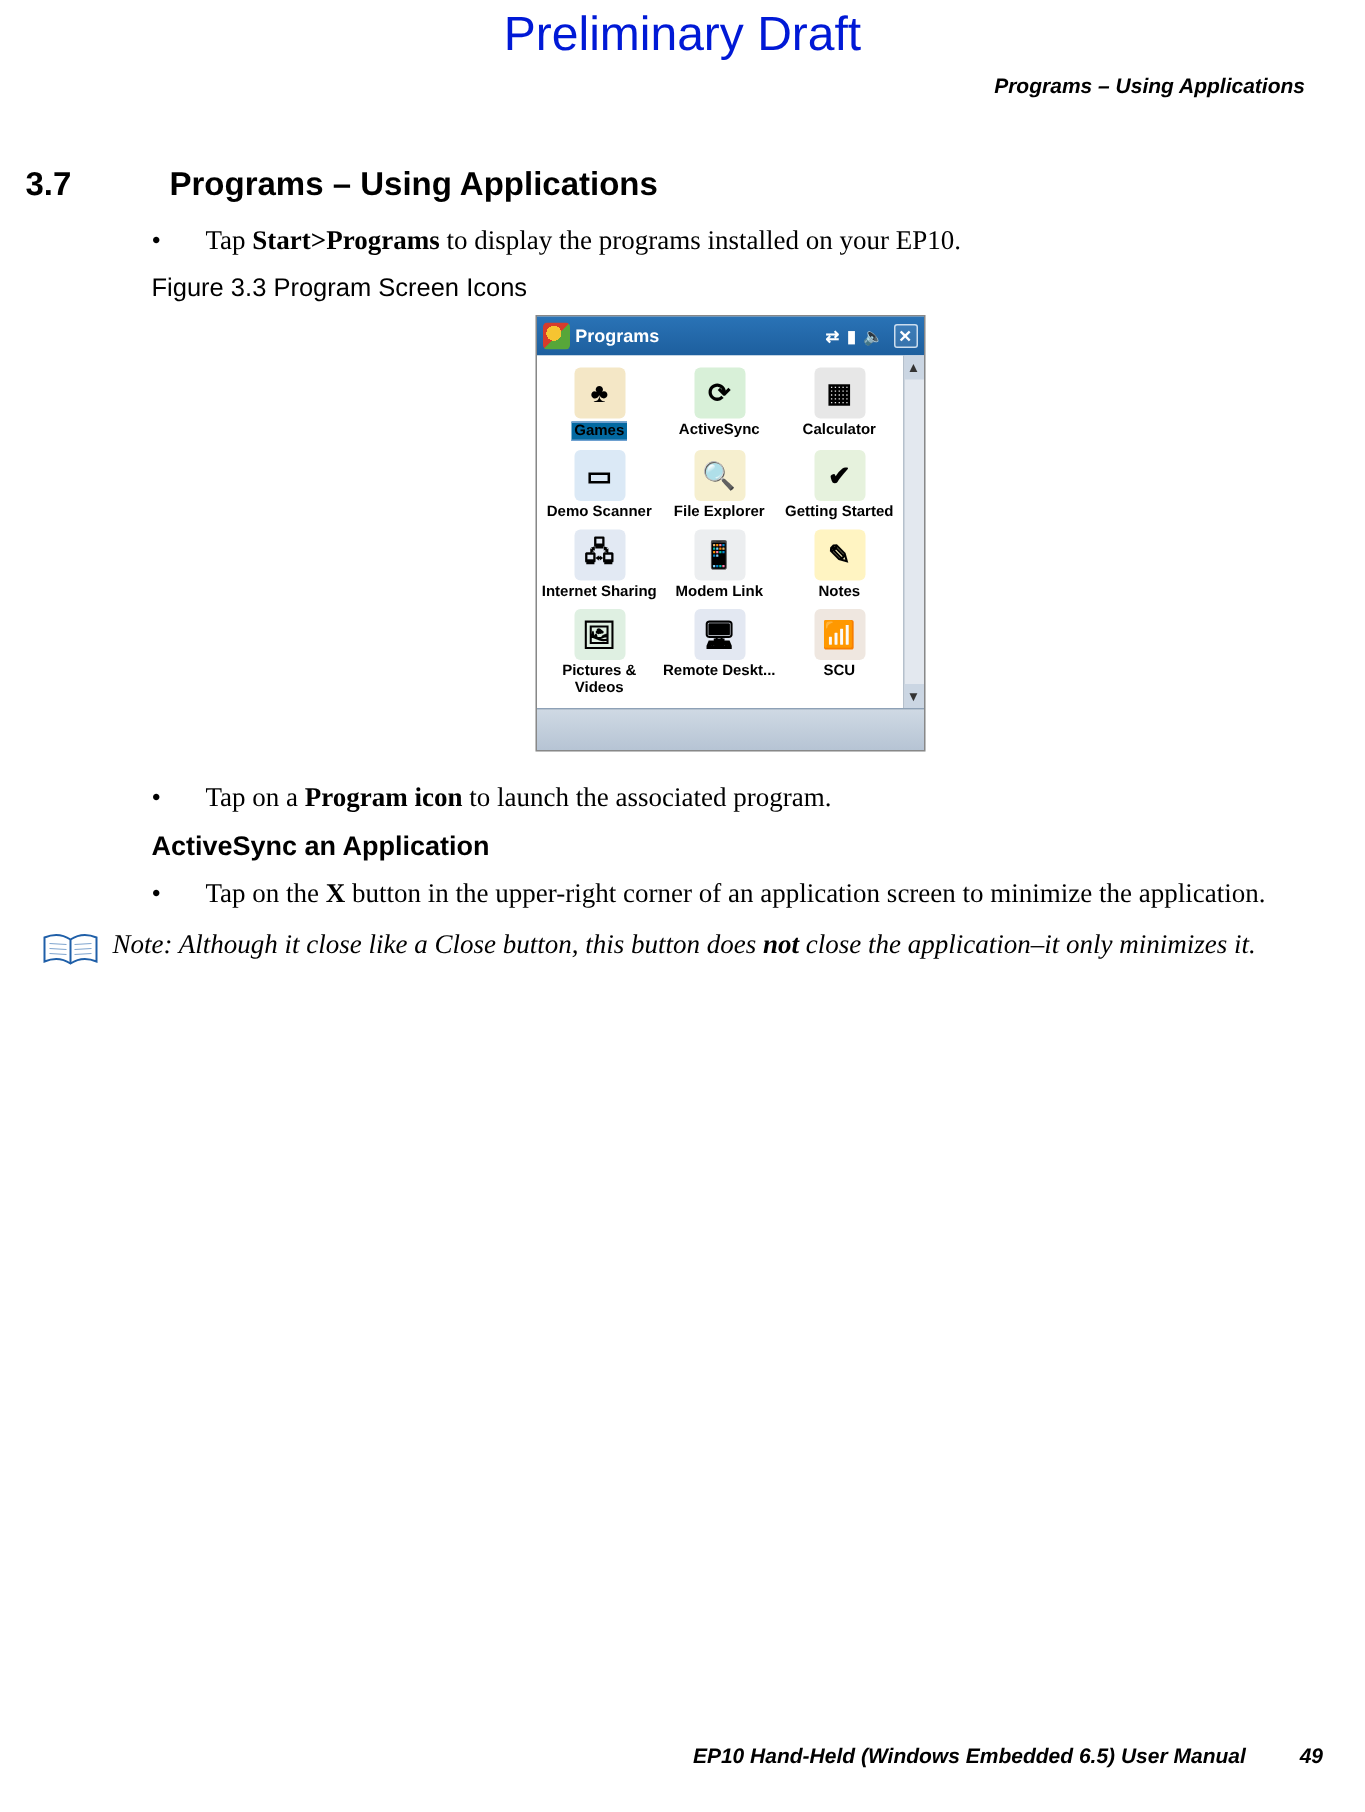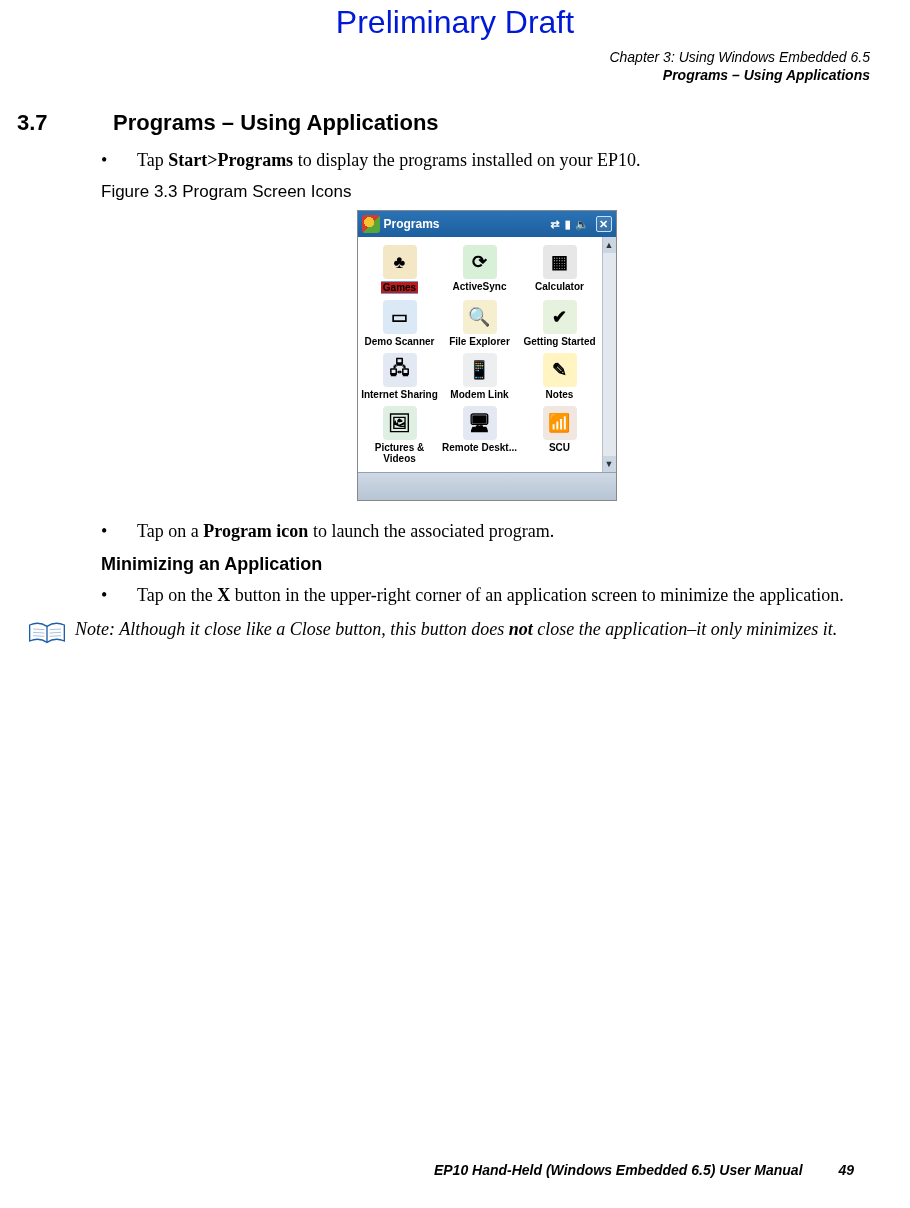--- a/index.html
+++ b/index.html
@@ -100,21 +100,21 @@
     grid-template-columns: repeat(3,1fr);
     background:#fff;
     padding: 6px 2px;
     gap: 2px 0;
   }
   .cell {
     display:flex;flex-direction:column;align-items:center;
     font-size:10px;font-weight:bold;color:#000;text-align:center;
     padding:2px 1px;
   }
-  .cell.sel .lbl { background:#b91c1c; border-top:1px solid #6ea0d0; border-bottom:1px solid #6ea0d0; padding:0 2px;}
+  .cell.sel .lbl { background:#0369a1; border-top:1px solid #6ea0d0; border-bottom:1px solid #6ea0d0; padding:0 2px;}
   .ico {
     width:34px;height:34px;margin-bottom:2px;border-radius:4px;
     display:flex;align-items:center;justify-content:center;font-size:18px;
   }
   .scrollbar{width:14px;background:#e3e8ef;border-left:1px solid #b5c0cc;display:flex;flex-direction:column;}
   .scrollbar .arrow{height:16px;background:#cbd6e3;display:flex;align-items:center;justify-content:center;font-size:9px;color:#333;}
   .scrollbar .track{flex:1;}
   .bottombar{height:28px;background:linear-gradient(#cfd9e4,#b6c4d4);border-top:1px solid #8ea1b6;}
 
   .subhead {
@@ -132,35 +132,34 @@
   .book-icon svg { width:40px; height:28px; }
   .note-text {
     flex:1; font-style: italic; font-size:18px; line-height:1.35;
   }
   .note-text .nolab { }
   .note-text .notbold { font-weight:bold; font-style: italic; }
 
   .footer {
     position:absolute;
     bottom: 30px;
-    right: 56px;
+    right: 28px;
     font-family: "Trebuchet MS", Verdana, sans-serif;
     font-style: italic;
     font-weight: bold;
     font-size: 14px;
   }
   .footer .pg { margin-left: 32px; }
 </style>
 </head>
 <body>
 
 <div class="watermark">Preliminary Draft</div>
 
 <div class="header-right">
-  <div>Chapter 3:  Using Windows Embedded 6.5</div>
   <div><b>Programs – Using Applications</b></div>
 </div>
 
 <div class="content">
   <div class="sec-row">
     <div class="sec-num">3.7</div>
     <div>Programs – Using Applications</div>
   </div>
 
   <div class="body-block">
@@ -247,21 +246,21 @@
 
     <ul class="bul">
       <li>
         <span class="dot">•</span>
         <span class="txt">
           <span>Tap on a </span><span class="b">Program icon</span><span> to launch the associated program.</span>
         </span>
       </li>
     </ul>
 
-    <div class="subhead">Minimizing an Application</div>
+    <div class="subhead">ActiveSync an Application</div>
     <ul class="bul">
       <li>
         <span class="dot">•</span>
         <span class="txt">
           <span>Tap on the </span><span class="b">X</span><span> button in the upper-right corner of an application screen to minimize the application.</span>
         </span>
       </li>
     </ul>
   </div>
 

